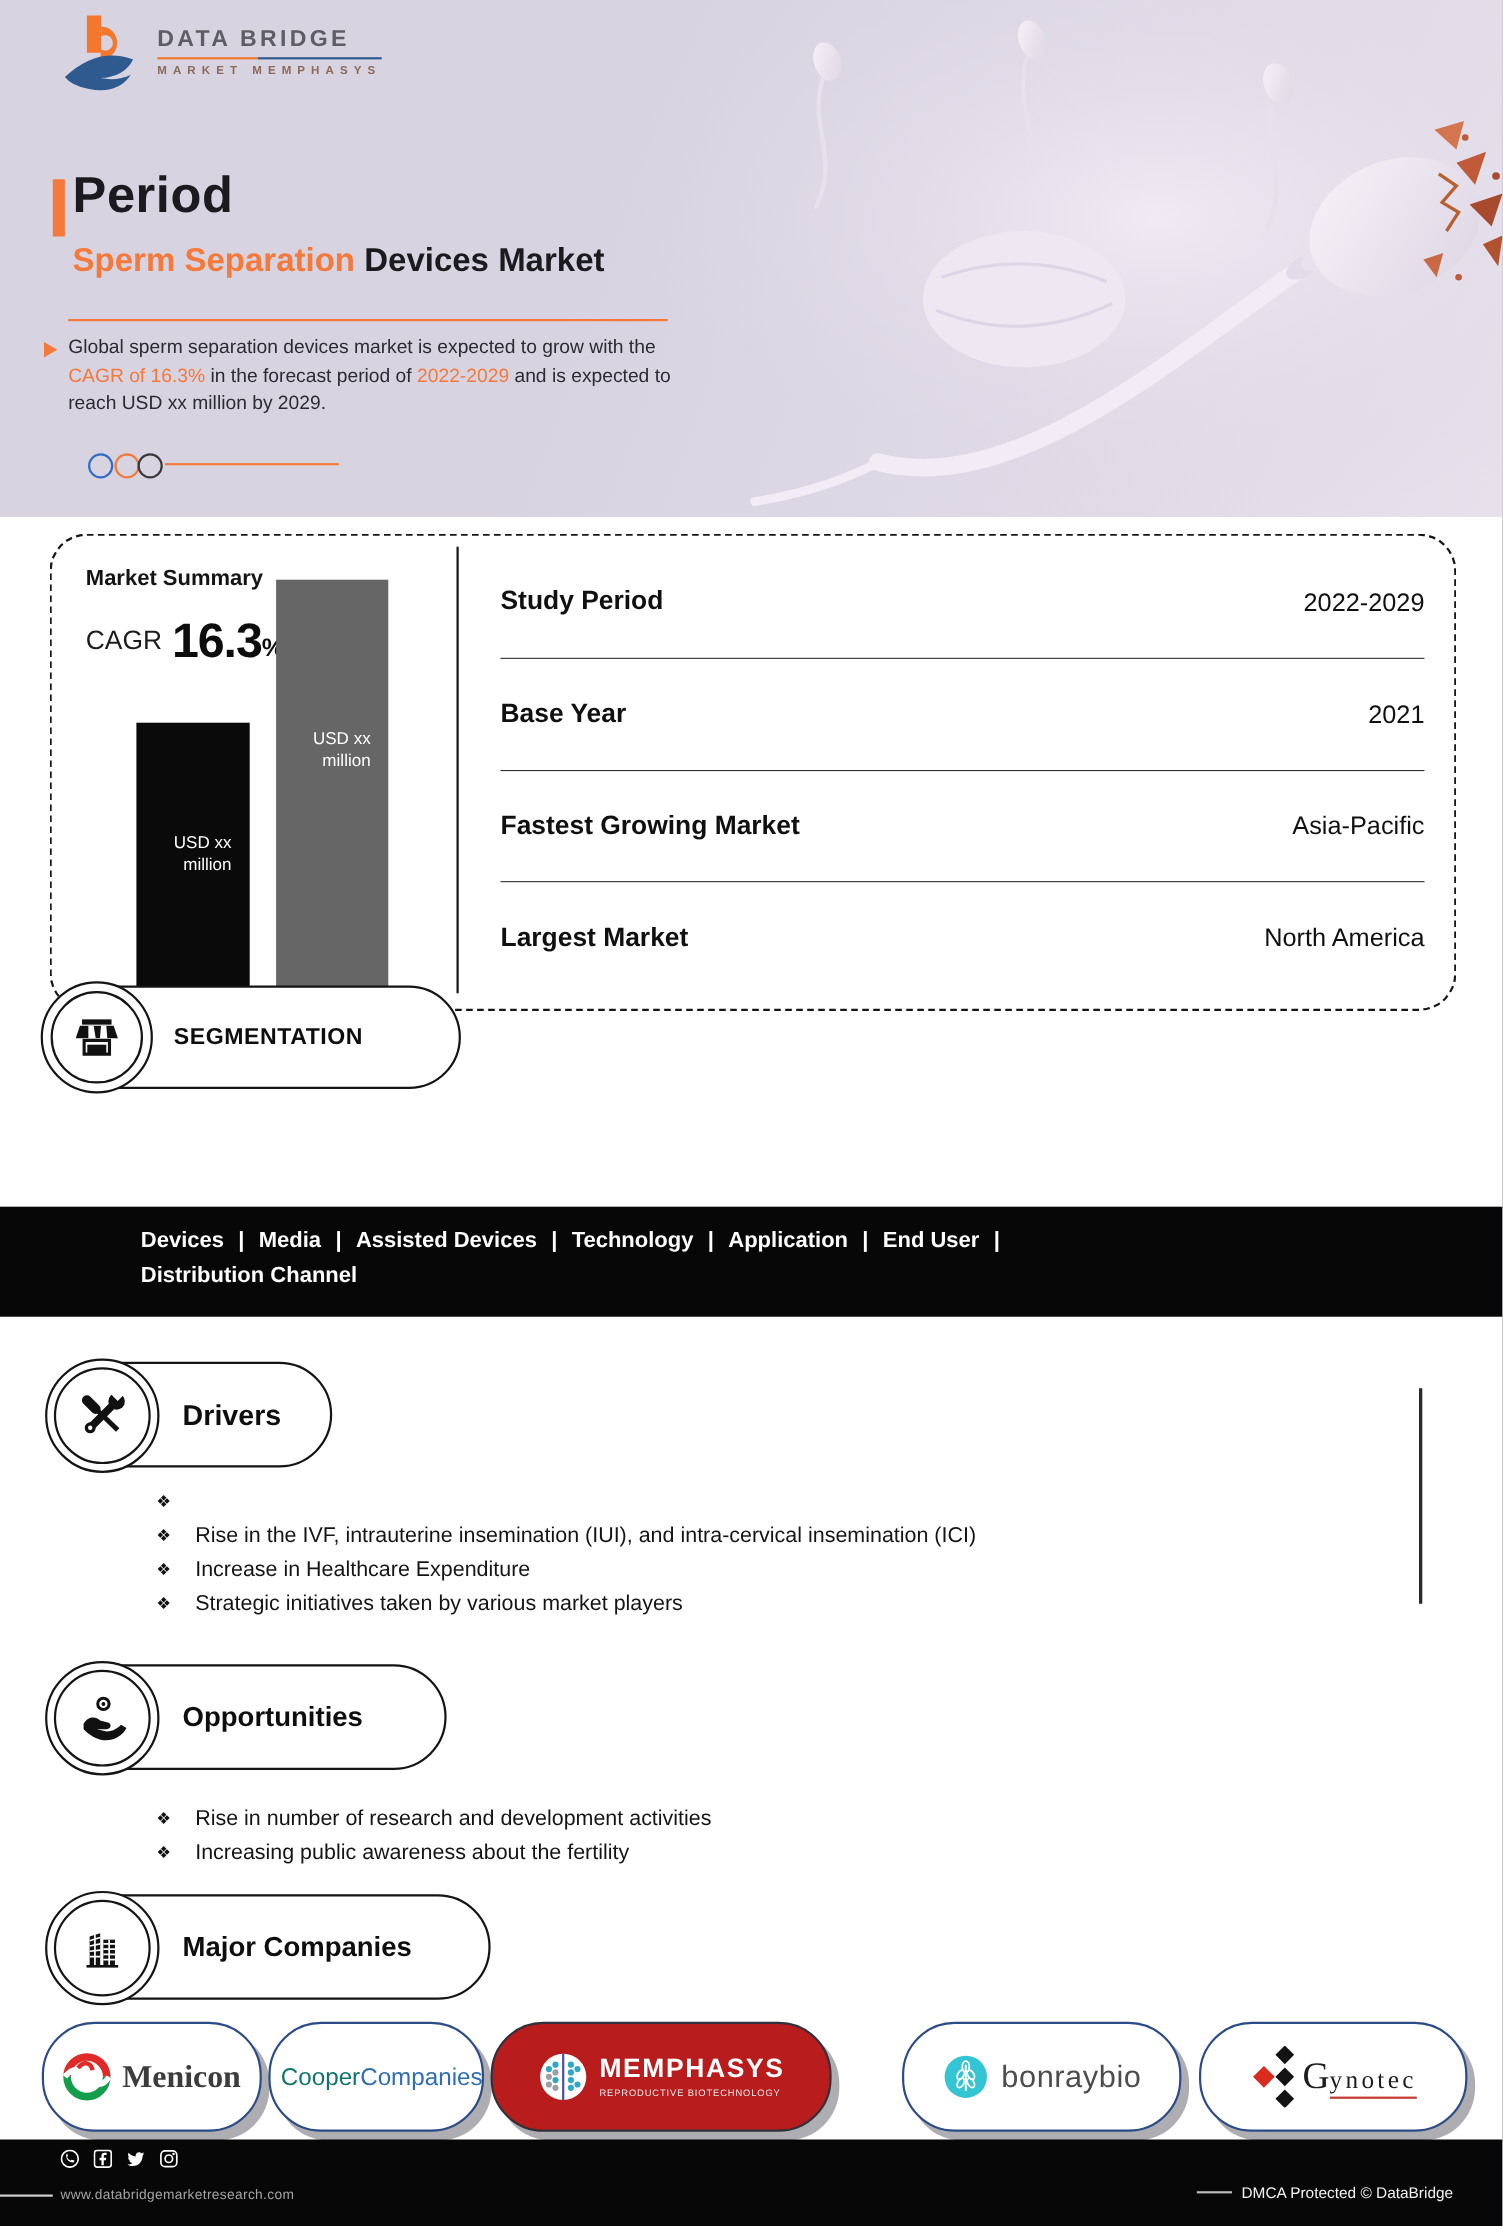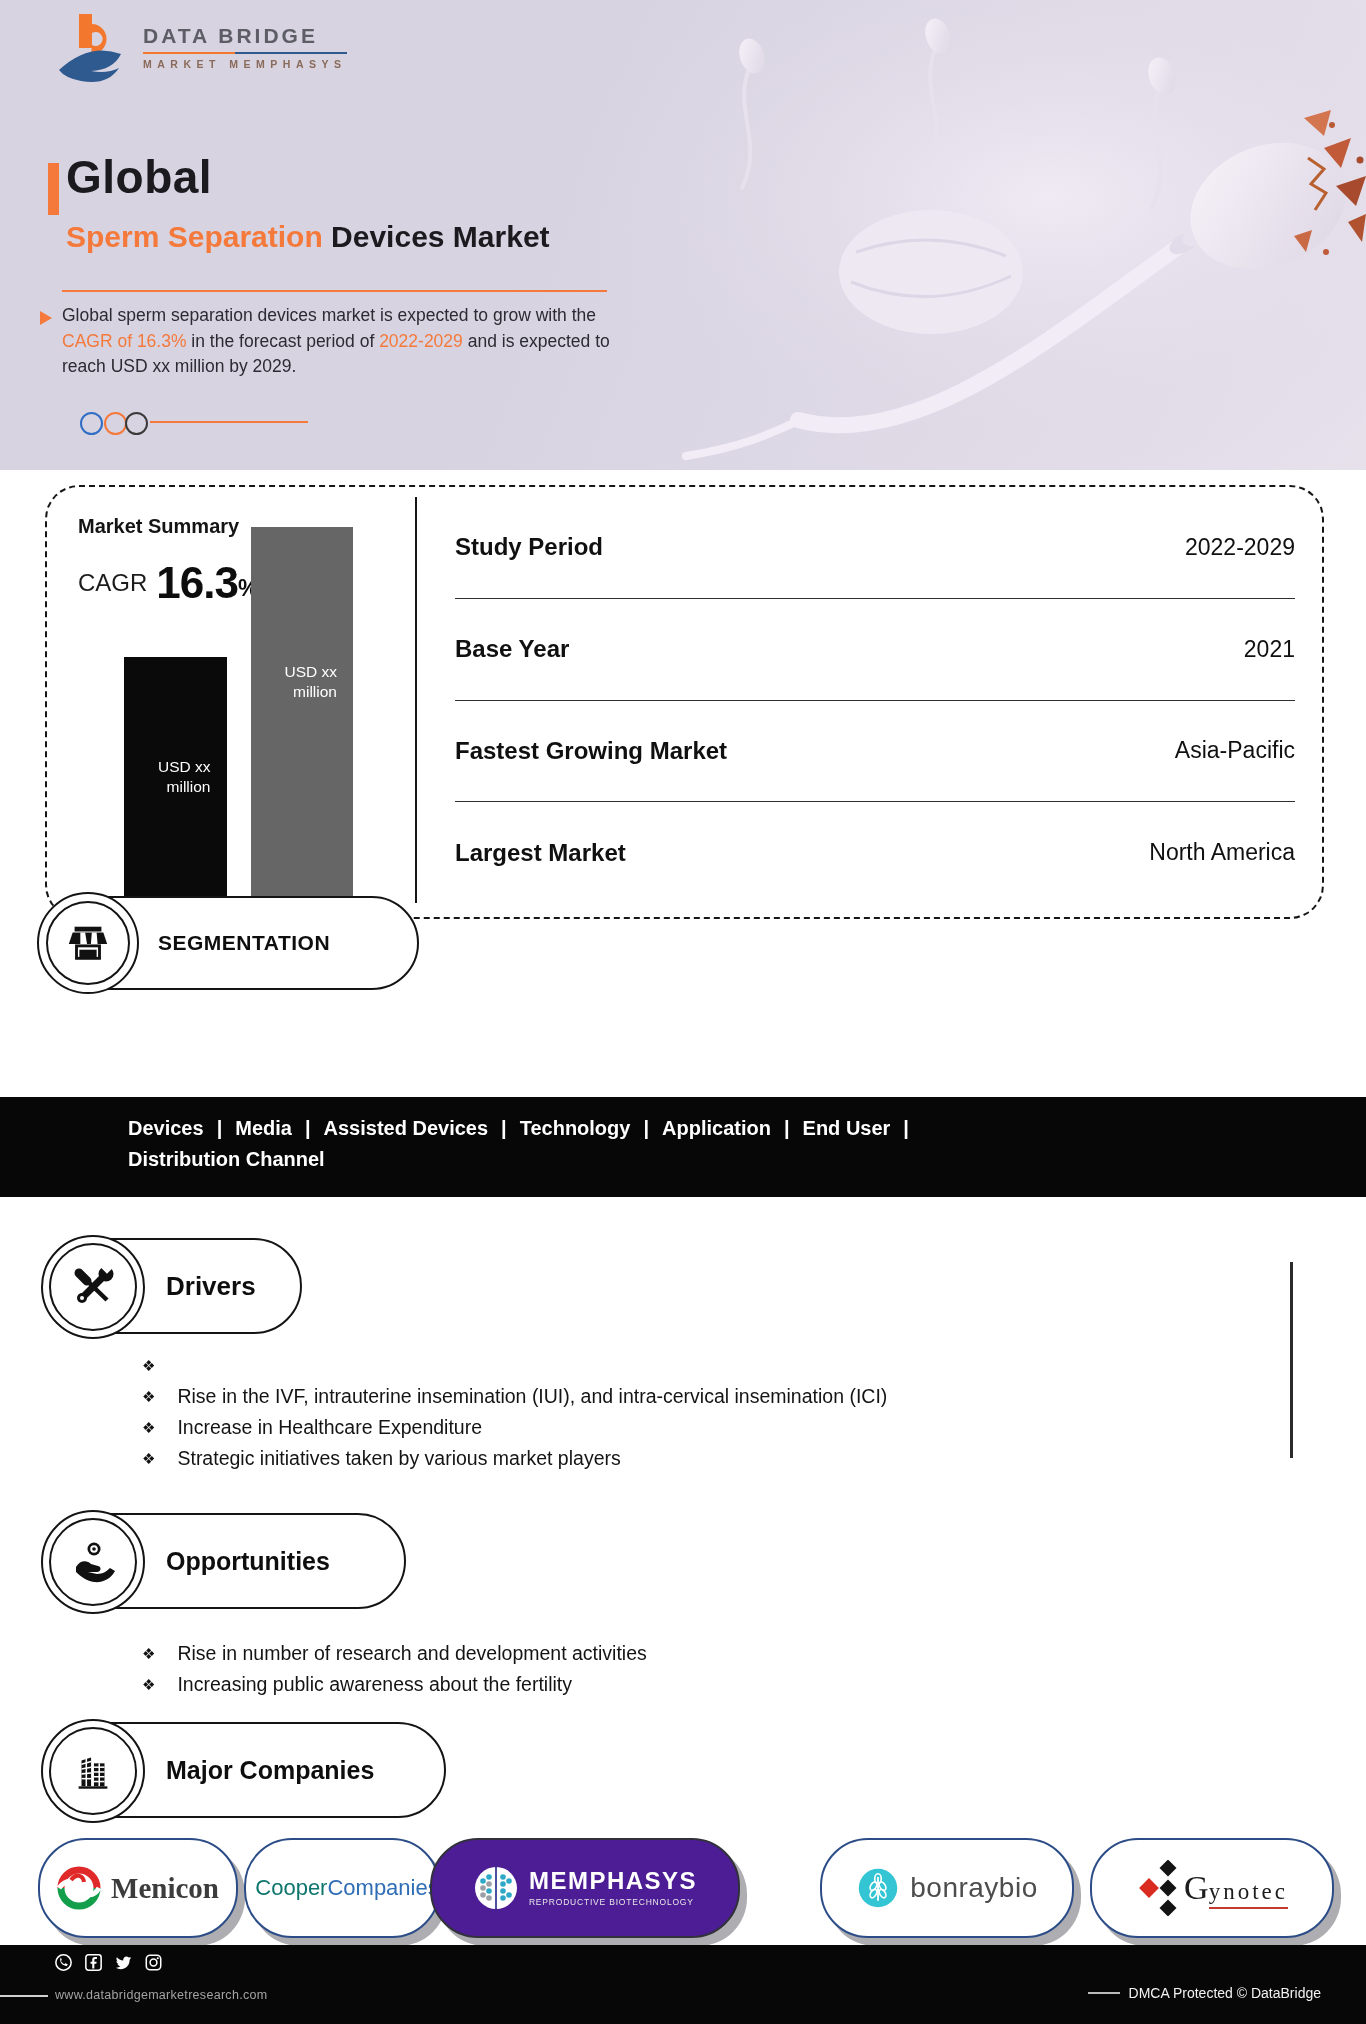--- a/index.html
+++ b/index.html
@@ -97,21 +97,21 @@
   .mc-pill{left:42px;top:1722px;width:400px;height:92px;}
   .mc-pill .pill-circle{left:-3px;top:-5px;width:100px;height:100px;}
   .mc-pill .pill-circle-inner{width:84px;height:84px;}
   .mc-pill .pill-label{margin-left:122px;font-size:25px;}
 
   
   .logo-pill{top:1838px;height:96px;border-radius:48px;border:2px solid #2b4c86;background:#fff;
              box-shadow:7px 8px 0 rgba(105,105,115,.55);display:flex;align-items:center;justify-content:center;gap:10px;}
   .lp-menicon{left:38px;width:196px;}
   .lp-cooper{left:244px;width:192px;}
-  .lp-memphasys{left:430px;width:306px;background:#4c1d95;border-color:#30313a;}
+  .lp-memphasys{left:446px;width:306px;background:#b91c1c;border-color:#30313a;}
   .lp-bonraybio{left:820px;width:250px;}
   .lp-gynotec{left:1090px;width:240px;}
   .menicon-name{font-family:"Liberation Serif",serif;font-size:29px;font-weight:600;color:#3c3c3c;}
   .cooper-name{font-size:22px;}
   .cooper-name .c1{color:#0f766e;}
   .cooper-name .c2{color:#2f6db5;}
   .memph-text{color:#fff;line-height:1;}
   .memph-name{font-size:24px;font-weight:700;letter-spacing:1.5px;}
   .memph-sub{font-size:8.5px;letter-spacing:.8px;margin-top:5px;color:#e8e8e8;}
   .bonray-name{font-size:28px;color:#4d4d4d;letter-spacing:.5px;}
@@ -187,21 +187,21 @@
         <path d="M37 12 a15 15 0 1 1 -1 30 l1 -9 a7 7 0 1 0 0 -12 z" fill="#f4772e"></path>
         <path d="M4 58 q30 -28 62 -16 q-8 16 -30 17 q16 3 28 -3 q-12 18 -38 13 q-16 -3 -22 -11 z" fill="#2e5a8f"></path>
       </svg>
       <div class="logo-text">
         <div class="logo-name">DATA BRIDGE</div>
         <div class="logo-sub">MARKET MEMPHASYS</div>
       </div>
     </div>
 
     <div class="abs title-bar"></div>
-    <div class="abs title1">Global</div>
+    <div class="abs title1">Period</div>
     <div class="abs title2"><span class="hl">Sperm Separation</span><span> Devices Market</span></div>
     <div class="abs title-rule"></div>
 
     <div class="abs desc-tri"></div>
     <div class="abs desc"><span>Global sperm separation devices market is expected to grow with the </span><span class="hl">CAGR of 16.3%</span><span> in the forecast period of </span><span class="hl">2022-2029</span><span> and is expected to reach USD xx million by 2029.</span></div>
 
     <div class="abs dot dot1"></div>
     <div class="abs dot dot2"></div>
     <div class="abs dot dot3"></div>
     <div class="abs dot-rule"></div>

